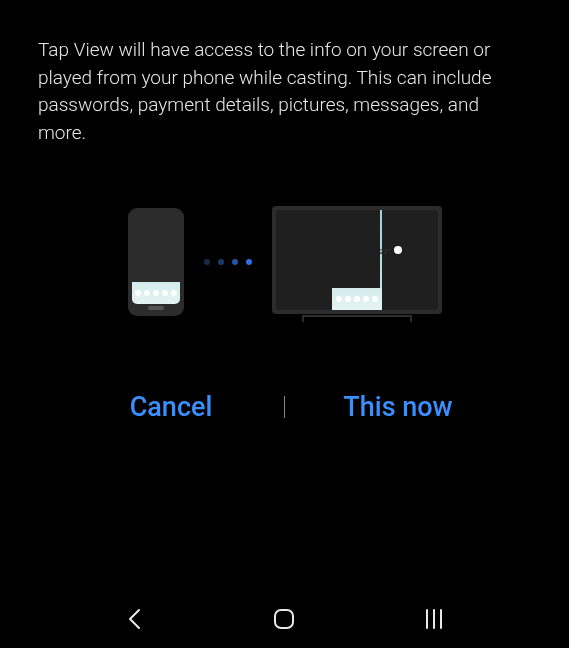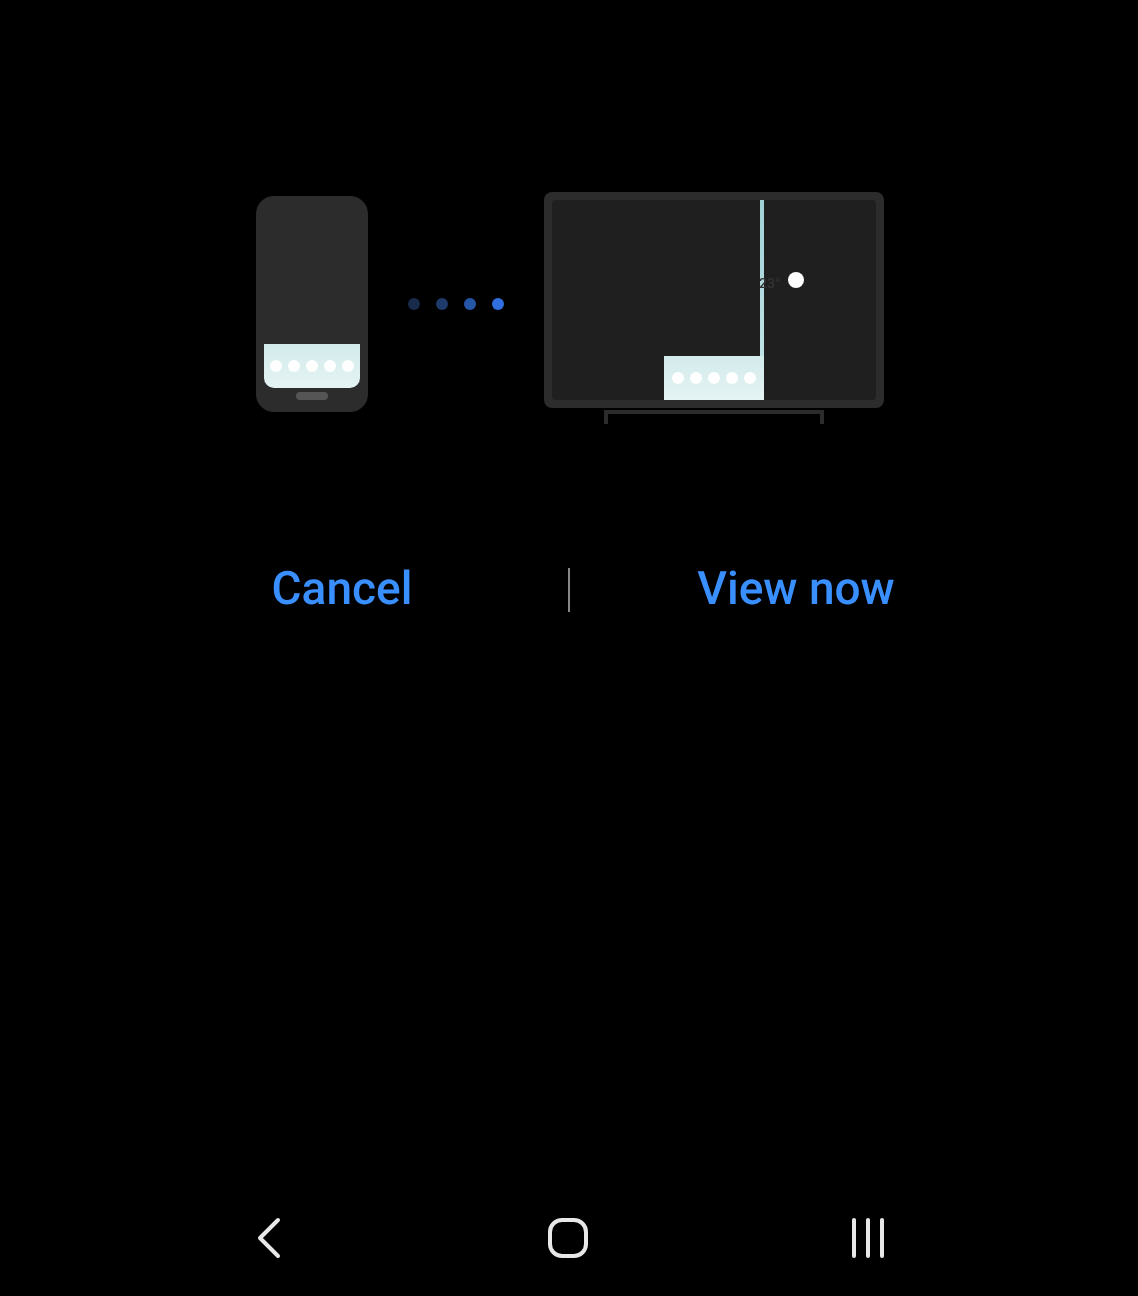--- a/index.html
+++ b/index.html
@@ -173,21 +173,21 @@
   .actions {
     display: flex;
     align-items: center;
     justify-content: center;
     padding: 0 20px;
     margin-top: 40px;
   }
   .btn {
     flex: 1;
     text-align: center;
-    font-size: 23px;
+    font-size: 27px;
     font-weight: 500;
     color: #3a8fff;
     padding: 14px 0;
     cursor: pointer;
   }
   .divider {
     width: 1px;
     height: 22px;
     background: #888;
   }
@@ -223,20 +223,21 @@
     width:2px;
     height:20px;
     background:#e8e8e8;
     border-radius:1px;
   }
 </style>
 </head>
 <body>
 
 <div class="dialog">
+  <p class="body-text">Tap View will have access to the info on your screen or played from your phone while casting. This can include passwords, payment details, pictures, messages, and more.</p>
 
   <div class="illustration">
     <div class="phone">
       <div class="phone-screen">
         <div class="sky">
           <div class="temp">23°</div>
           <div class="cloud"></div>
         </div>
         <div class="dock">
           <div class="dock-icon"></div>
@@ -274,21 +275,21 @@
           </div>
         </div>
       </div>
       <div class="tv-stand"></div>
     </div>
   </div>
 
   <div class="actions">
     <div class="btn">Cancel</div>
     <div class="divider"></div>
-    <div class="btn">View now</div>
+    <div class="btn">This now</div>
   </div>
 </div>
 
 <div class="navbar">
   <div class="nav-btn nav-back">
     <svg width="18" height="22" viewBox="0 0 18 22">
         <path d="M13 2 L4 11 L13 20" stroke-linecap="round" stroke-linejoin="round"></path>
       </svg>
   </div>
   <div class="nav-btn nav-home">

